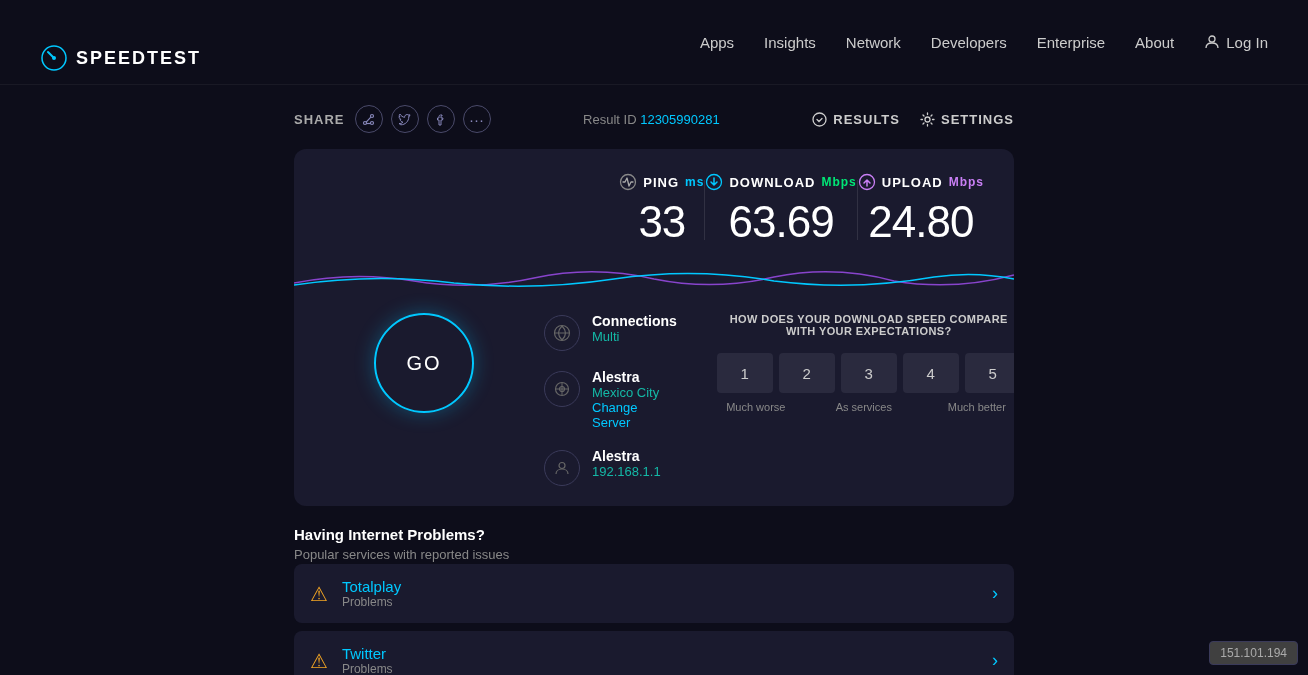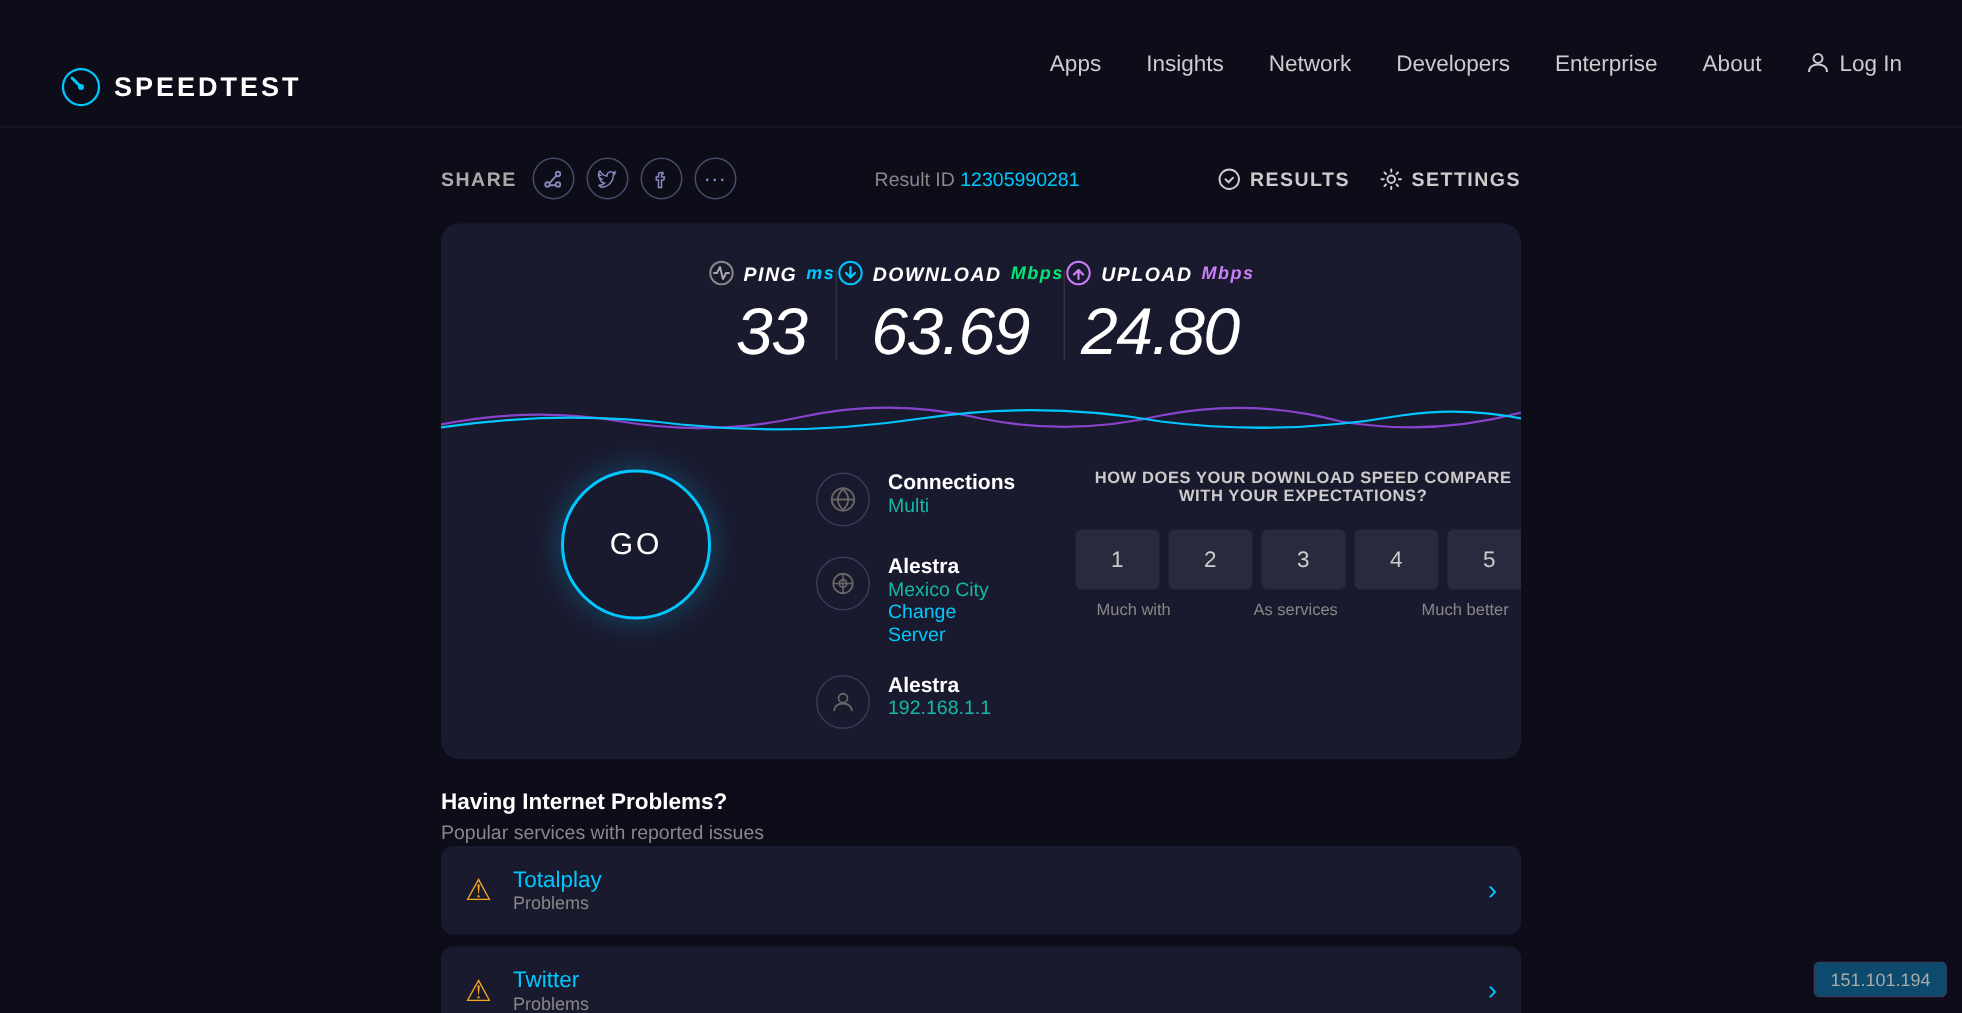--- a/index.html
+++ b/index.html
@@ -117,24 +117,23 @@
     .speedtest-panel {
       background: #1a1a2e;
       border-radius: 12px;
       width: 720px;
       overflow: hidden;
     }
 
     
     .metrics-row {
       display: flex;
-      justify-content: center;
+      justify-content: flex-end;
       padding: 24px 30px 16px;
       border-bottom: none;
-      font-style: italic;
     }
     .metric {
       display: flex;
       flex-direction: column;
       align-items: center;
       gap: 6px;
     }
     .metric-header {
       display: flex;
       align-items: center;
@@ -335,21 +334,21 @@
     .problem-arrow {
       color: #00c8ff;
       font-size: 18px;
     }
 
     
     .ip-badge {
       position: fixed;
       bottom: 10px;
       right: 10px;
-      background: #0c4a6e;
+      background: #404040;
       border: 1px solid #3a3a5a;
       padding: 4px 10px;
       font-size: 12px;
       color: #aaa;
       border-radius: 4px;
     }
   </style>
 </head>
 <body>
 
@@ -532,21 +531,21 @@
 WITH YOUR EXPECTATIONS?</span>
         </div>
         <div class="exp-buttons">
           <button class="exp-btn">1</button>
           <button class="exp-btn">2</button>
           <button class="exp-btn">3</button>
           <button class="exp-btn">4</button>
           <button class="exp-btn">5</button>
         </div>
         <div class="exp-labels">
-          <span class="exp-label-left">Much with</span>
+          <span class="exp-label-left">Much worse</span>
           <span class="exp-label-center">As services</span>
           <span class="exp-label-right">Much better</span>
         </div>
       </div>
     </div>
   </div>
 
   <div class="problems-section">
     <div class="problems-title">Having Internet Problems?</div>
     <div class="problems-subtitle">Popular services with reported issues</div>

